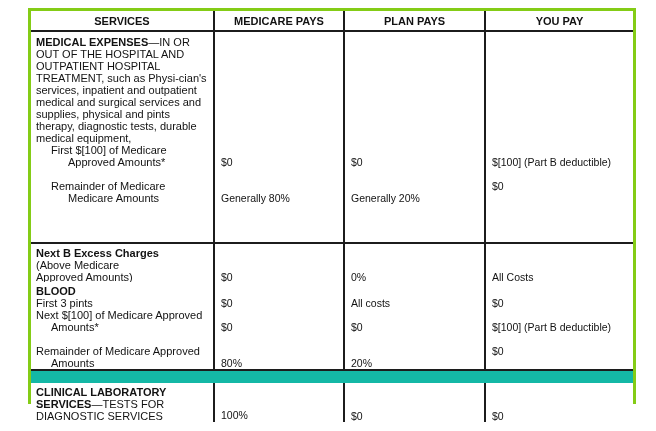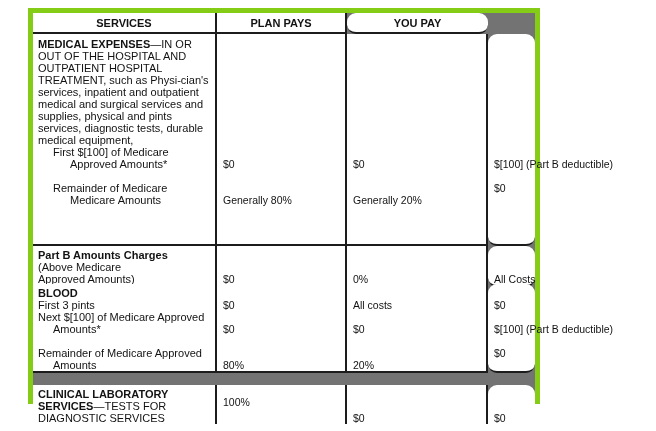--- a/index.html
+++ b/index.html
@@ -4,29 +4,29 @@
 <style>
   * { margin:0; padding:0; box-sizing:border-box; }
   html,body { background:#fff; }
   body {
     width:656px; height:431px; position:relative; overflow:hidden;
     font-family:"Liberation Sans","DejaVu Sans",sans-serif; color:#121212;
   }
   .page { position:absolute; inset:0; background:#ffffff; }
 
   .tbl {
-    position:absolute; left:28px; top:8px; width:512px; height:396px;
-    border:5px solid #84cc16; background:#737373;
+    position:absolute; left:28px; top:8px; width:608px; height:396px;
+    border:3px solid #84cc16; background:#14b8a6;
   }
   .row { display:grid; grid-template-columns:184px 130px 141px 1fr; }
   .row > .cell {
     border-right:2px solid #1c1c1c; border-bottom:2px solid #1c1c1c;
     position:relative; background:#fff;
   }
-  .row > .cell:last-child { border-right:none;border-radius:9px; }
+  .row > .cell:last-child { border-right:none; }
   .row.last > .cell { border-bottom:none;margin-top:15px; }
 
   .hdr { height:21px; }
   .hdr .cell {
     display:flex; align-items:center; justify-content:center;
     font-weight:bold; font-size:11px; white-space:nowrap;
   }
 
   .sec-medical  { height:212px; }
   .sec-partb    { height:38px; }
@@ -47,34 +47,35 @@
   }
 </style>
 </head>
 <body>
 
 <div class="page">
   <div class="tbl">
 
     <div class="row hdr">
       <div class="cell">SERVICES</div>
+      <div class="cell">MEDICARE PAYS</div>
       <div class="cell">PLAN PAYS</div>
       <div class="cell">YOU PAY</div>
     </div>
 
     <div class="row sec-medical">
       <div class="cell svc">
         <div class="ln"><span class="b">MEDICAL EXPENSES</span><span>—IN OR</span></div>
         <div class="ln">OUT OF THE HOSPITAL AND</div>
         <div class="ln">OUTPATIENT HOSPITAL</div>
         <div class="ln">TREATMENT, such as Physi-cian's</div>
         <div class="ln">services, inpatient and outpatient</div>
         <div class="ln">medical and surgical services and</div>
         <div class="ln">supplies, physical and pints</div>
-        <div class="ln">services, diagnostic tests, durable</div>
+        <div class="ln">therapy, diagnostic tests, durable</div>
         <div class="ln">medical equipment,</div>
         <div class="ln ind1">First $[100] of Medicare</div>
         <div class="ln ind2">Approved Amounts*</div>
         <div class="ln ind1 gap">Remainder of Medicare</div>
         <div class="ln ind2">Medicare Amounts</div>
       </div>
       <div class="cell val">
         <span class="v" style="top:124px">$0</span>
         <span class="v" style="top:160px">Generally 80%</span>
       </div>
@@ -83,21 +84,21 @@
         <span class="v" style="top:160px">Generally 20%</span>
       </div>
       <div class="cell val">
         <span class="v" style="top:124px">$[100] (Part B deductible)</span>
         <span class="v" style="top:148px">$0</span>
       </div>
     </div>
 
     <div class="row sec-partb">
       <div class="cell svc">
-        <div class="ln b">Part B Amounts Charges</div>
+        <div class="ln b">Next B Excess Charges</div>
         <div class="ln">(Above Medicare</div>
         <div class="ln">Approved Amounts)</div>
       </div>
       <div class="cell val">
         <span class="v" style="top:27px">$0</span>
       </div>
       <div class="cell val">
         <span class="v" style="top:27px">0%</span>
       </div>
       <div class="cell val">
@@ -131,21 +132,21 @@
       </div>
     </div>
 
     <div class="row sec-clinical last">
       <div class="cell svc">
         <div class="ln b">CLINICAL LABORATORY</div>
         <div class="ln"><span class="b">SERVICES</span><span>—TESTS FOR</span></div>
         <div class="ln">DIAGNOSTIC SERVICES</div>
       </div>
       <div class="cell val">
-        <span class="v" style="top:11px">100%</span>
+        <span class="v" style="top:26px">100%</span>
       </div>
       <div class="cell val">
         <span class="v" style="top:27px">$0</span>
       </div>
       <div class="cell val">
         <span class="v" style="top:27px">$0</span>
       </div>
     </div>
 
   </div>

